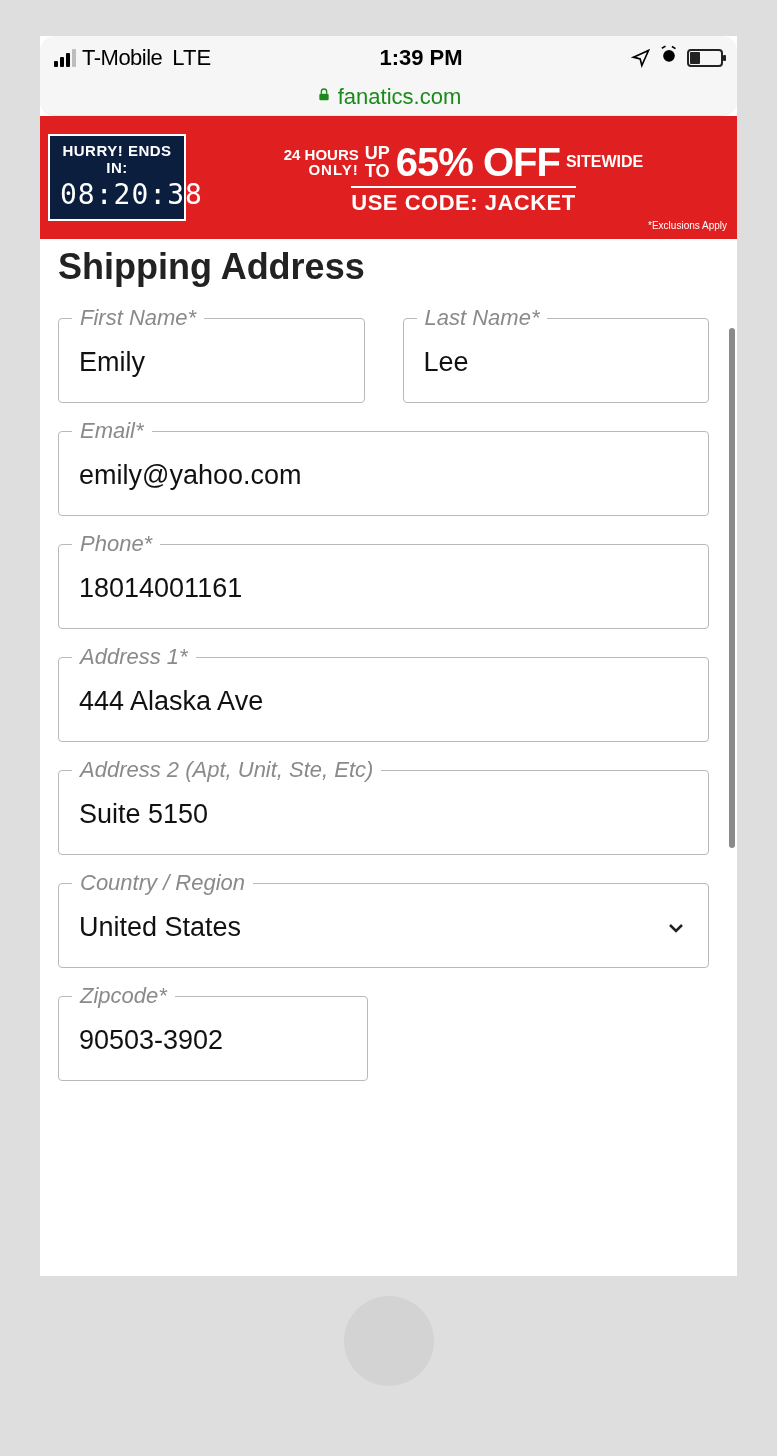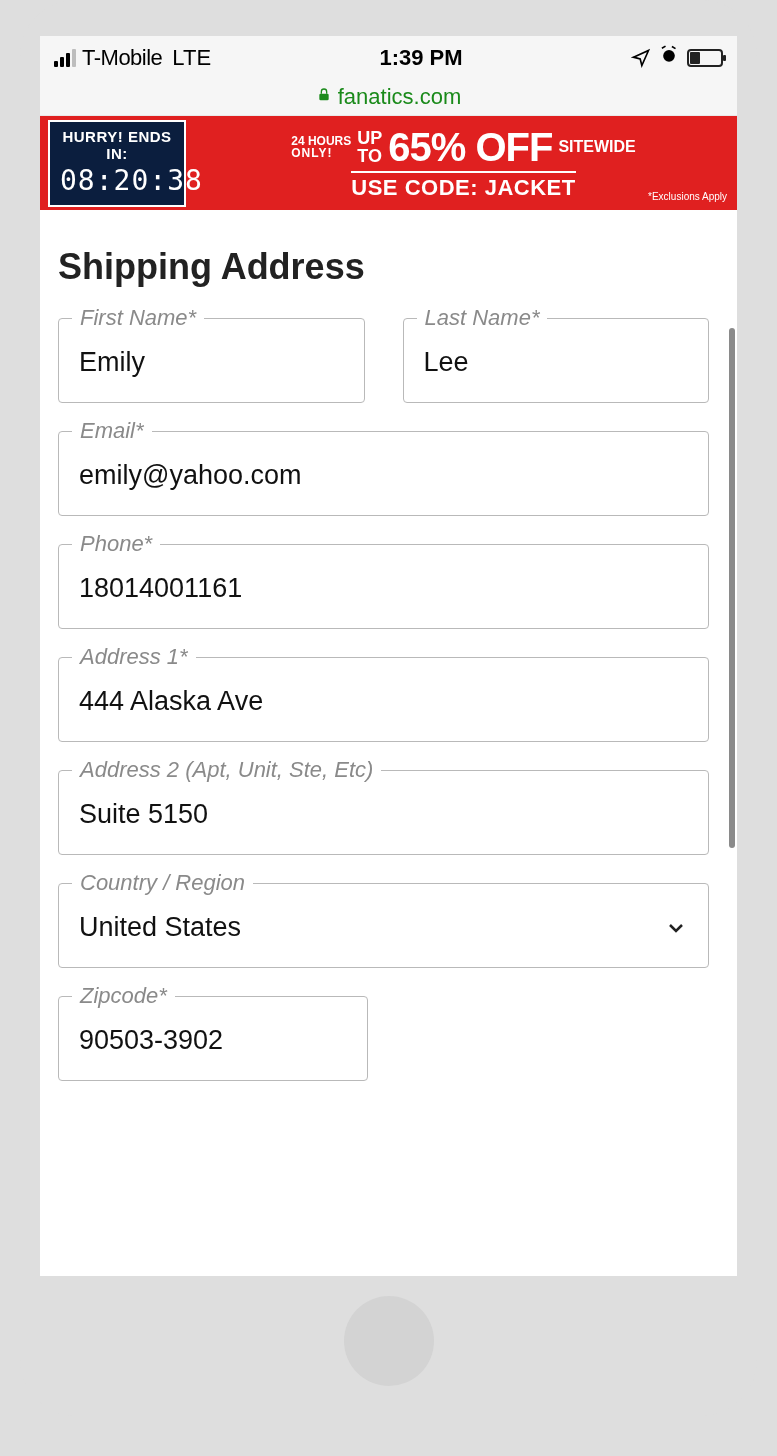--- a/index.html
+++ b/index.html
@@ -29,20 +29,21 @@
     background: #fff;
     overflow: hidden;
   }
   
   .statusbar {
     height: 80px;
     background: #f6f6f6;
     display: flex;
     flex-direction: column;
     border-bottom: 1px solid #e9e9e9;
+    border-radius: 15px;
   }
   .sb-row {
     display: flex;
     align-items: center;
     height: 44px;
     padding: 0 14px;
     justify-content: space-between;
     font-size: 22px;
     font-weight: 500;
     color: #000;
@@ -84,40 +85,40 @@
   }
   .url-row {
     height: 36px;
     display:flex; align-items:center; justify-content:center; gap:6px;
     font-size: 22px;
     color: #1a8a1a;
   }
   .lock { font-size: 18px; color:#1a8a1a; }
   
   .promo {
-    height: 94px;
+    height: 123px;
     background: #e02020;
     display:flex; align-items:center;
     padding: 0 8px;
     gap: 12px;
     color:#fff;
     position:relative;
   }
   .timer {
     background:#0b1e3e;
     border:2px solid #fff;
     padding:6px 10px 8px 10px;
     text-align:center;
     width: 138px;
   }
   .timer .label { font-size: 15px; font-weight:700; letter-spacing:0.5px;}
   .timer .clockv { font-size: 28px; font-family: monospace; letter-spacing:1px; font-weight:400; margin-top:2px;}
   .promo-text { flex:1; text-align:center; line-height:1; }
   .promo-text .row1 { display:flex; justify-content:center; align-items:center; gap:6px; }
-  .hours24 { font-size:12px; font-weight:700; line-height:1; text-align:left;}
+  .hours24 { font-size:15px; font-weight:700; line-height:1; text-align:right;}
   .hours24 .l1 { display:block; }
   .hours24 .l2 { display:block; letter-spacing:1px;}
   .upto { font-size:18px; font-weight:700; line-height:1; text-align:left;}
   .upto span { display:block; }
   .pct { font-size:40px; font-weight:800; letter-spacing:-1px; }
   .sitewide { font-size:16px; font-weight:700; }
   .use-code { font-size:22px; font-weight:700; margin-top:4px; border-top:2px solid #fff; display:inline-block; padding-top:4px; letter-spacing:0.5px;}
   .excl { position:absolute; bottom:8px; right:10px; font-size:10px; color:#fff; }
   
   .form-wrap {

